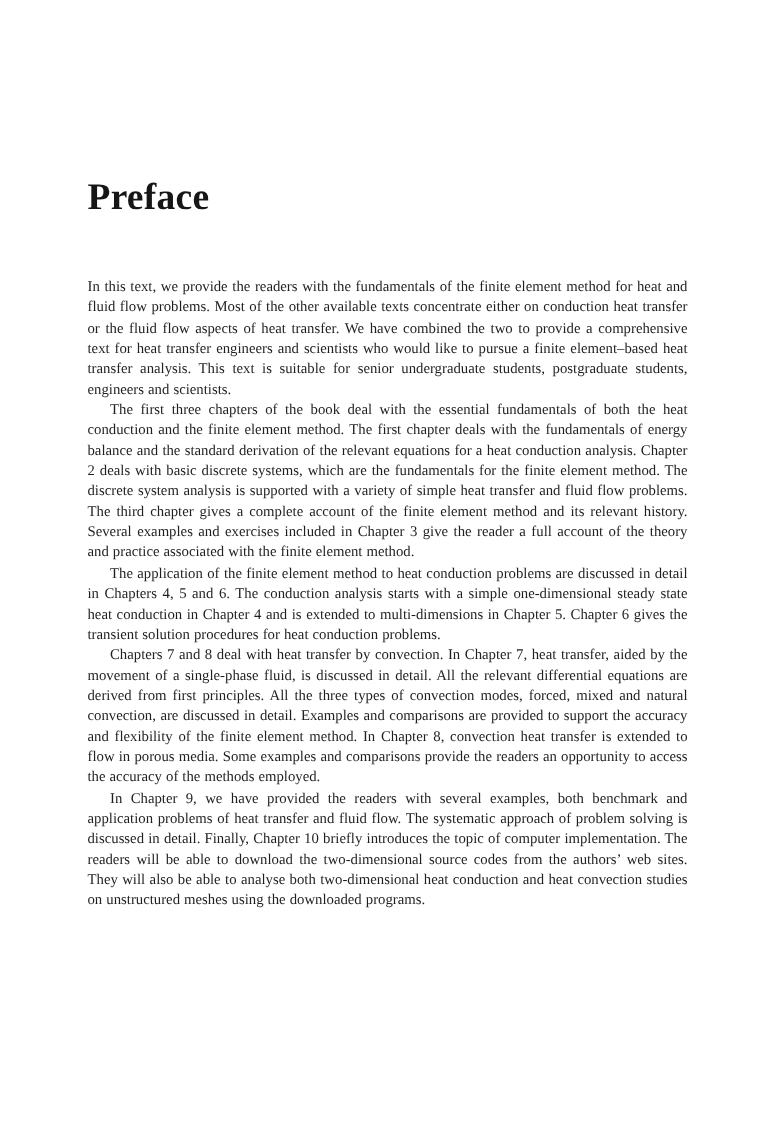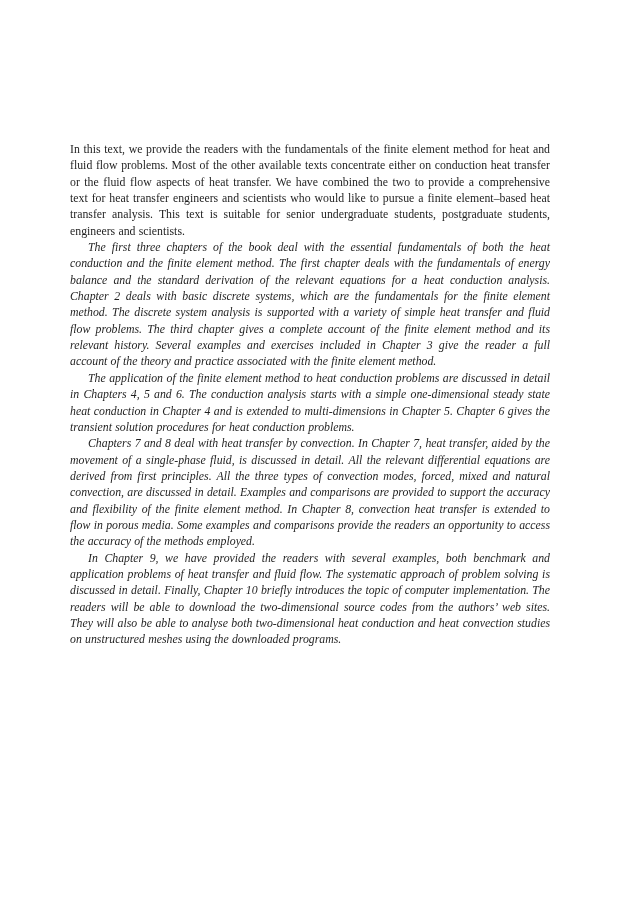--- a/index.html
+++ b/index.html
@@ -38,28 +38,28 @@
     margin: 0;
     padding: 0;
     font-size: 11.8px;
     line-height: 16.35px;
     text-align: justify;
     color: #1f1f1f;
     word-spacing: 0.3px;
   }
   .body-text p.indent {
     text-indent: 18px;
-    font-style: italic;
   }
 </style>
 </head>
 <body>
 
 <div class="page">
   <div class="content">
+    <h1 class="page-title">Preface</h1>
     <div class="body-text">
       <p>In this text, we provide the readers with the fundamentals of the finite element method for heat and fluid flow problems. Most of the other available texts concentrate either on conduction heat transfer or the fluid flow aspects of heat transfer. We have combined the two to provide a comprehensive text for heat transfer engineers and scientists who would like to pursue a finite element–based heat transfer analysis. This text is suitable for senior undergraduate students, postgraduate students, engineers and scientists.</p>
       <p class="indent">The first three chapters of the book deal with the essential fundamentals of both the heat conduction and the finite element method. The first chapter deals with the fundamentals of energy balance and the standard derivation of the relevant equations for a heat conduction analysis. Chapter 2 deals with basic discrete systems, which are the fundamentals for the finite element method. The discrete system analysis is supported with a variety of simple heat transfer and fluid flow problems. The third chapter gives a complete account of the finite element method and its relevant history. Several examples and exercises included in Chapter 3 give the reader a full account of the theory and practice associated with the finite element method.</p>
       <p class="indent">The application of the finite element method to heat conduction problems are discussed in detail in Chapters 4, 5 and 6. The conduction analysis starts with a simple one-dimensional steady state heat conduction in Chapter 4 and is extended to multi-dimensions in Chapter 5. Chapter 6 gives the transient solution procedures for heat conduction problems.</p>
       <p class="indent">Chapters 7 and 8 deal with heat transfer by convection. In Chapter 7, heat transfer, aided by the movement of a single-phase fluid, is discussed in detail. All the relevant differential equations are derived from first principles. All the three types of convection modes, forced, mixed and natural convection, are discussed in detail. Examples and comparisons are provided to support the accuracy and flexibility of the finite element method. In Chapter 8, convection heat transfer is extended to flow in porous media. Some examples and comparisons provide the readers an opportunity to access the accuracy of the methods employed.</p>
       <p class="indent">In Chapter 9, we have provided the readers with several examples, both benchmark and application problems of heat transfer and fluid flow. The systematic approach of problem solving is discussed in detail. Finally, Chapter 10 briefly introduces the topic of computer implementation. The readers will be able to download the two-dimensional source codes from the authors’ web sites. They will also be able to analyse both two-dimensional heat conduction and heat convection studies on unstructured meshes using the downloaded programs.</p>
     </div>
   </div>
 </div>
 

